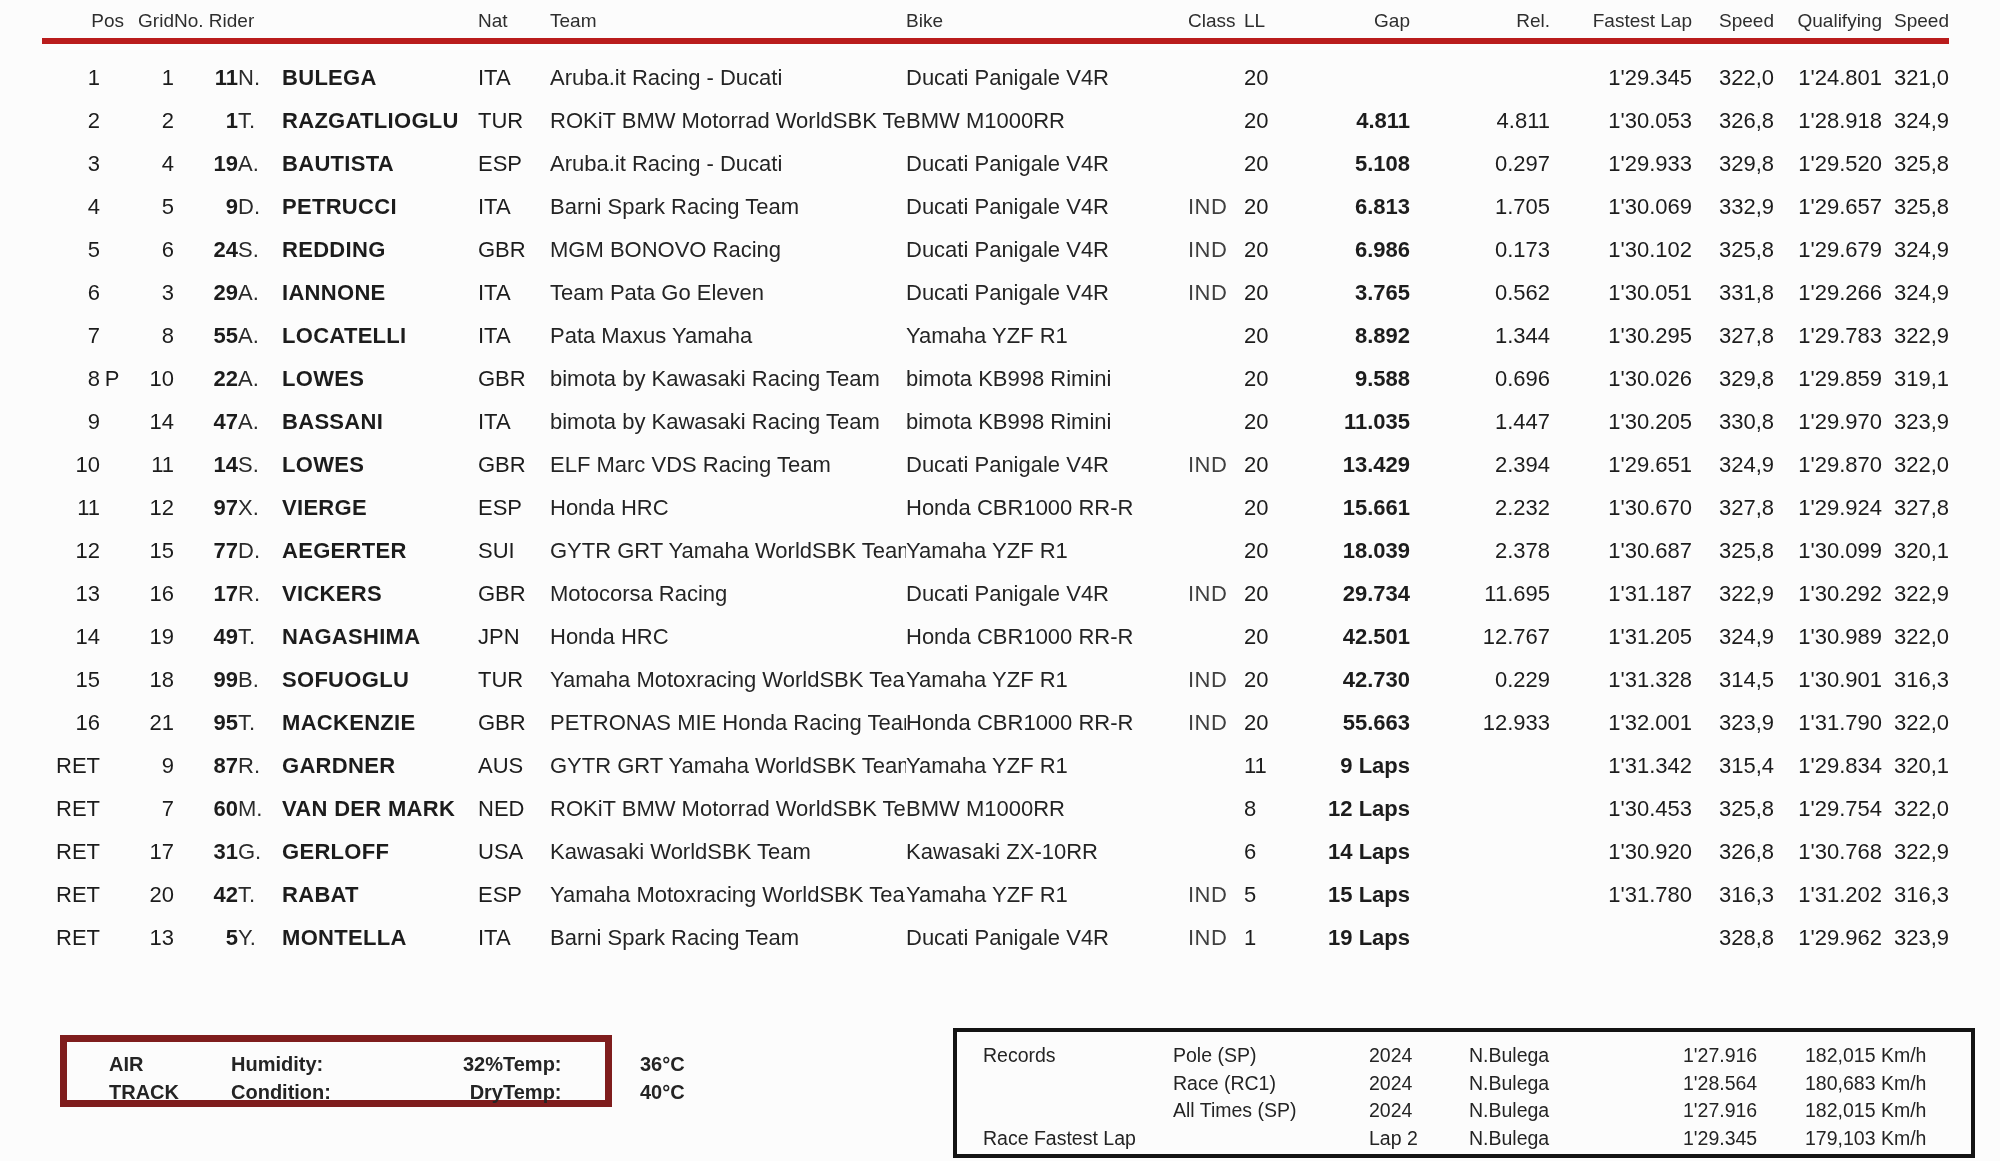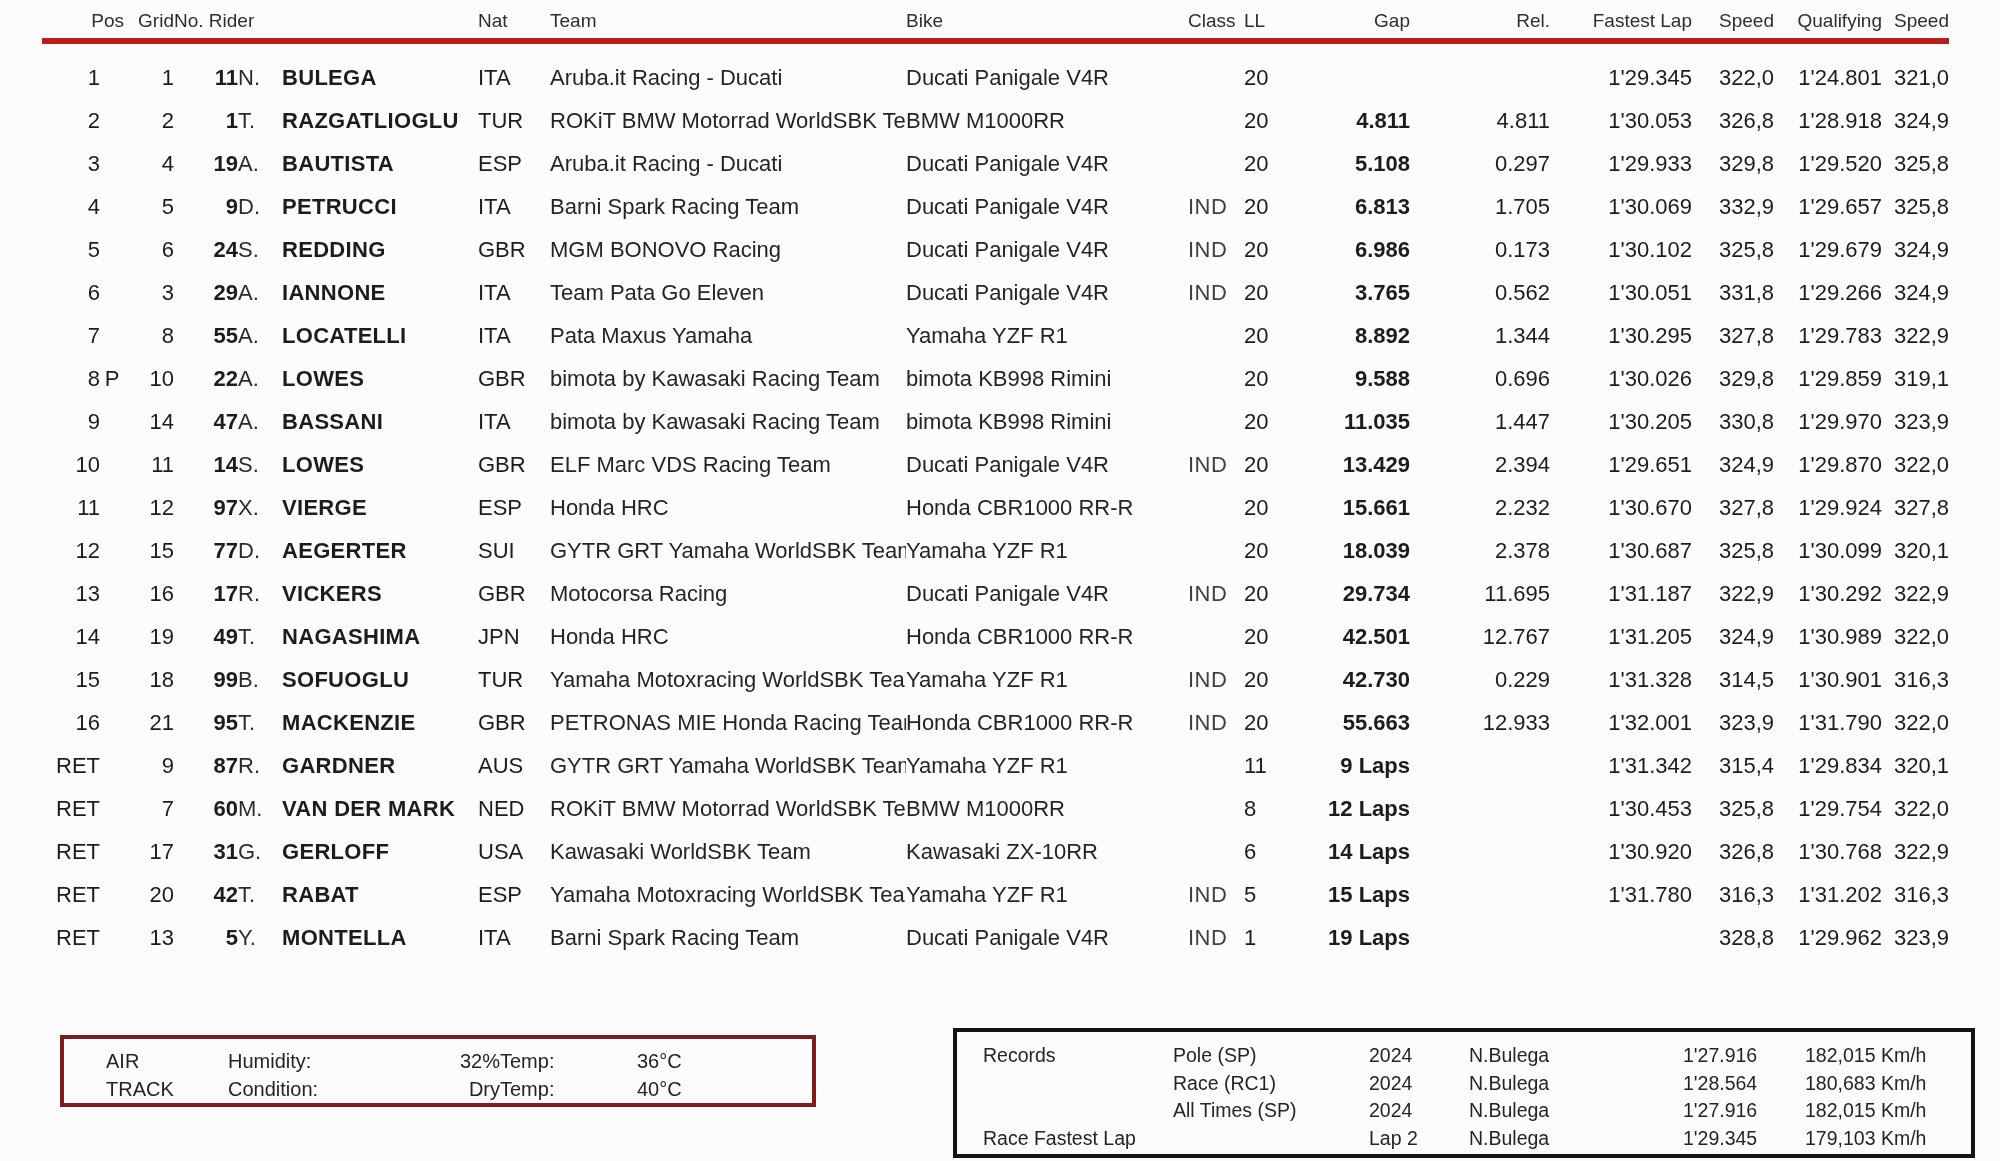--- a/index.html
+++ b/index.html
@@ -49,22 +49,22 @@
     display:flex;align-items:center;margin-left:548px;width:822px;
   }
   .divider-line{
     flex:1;height:5px;
     background:repeating-linear-gradient(90deg,#141414 0 22px,transparent 22px 33px);
   }
   .divider-label{
     font-weight:bold;font-size:24px;padding:0 6px;white-space:nowrap;
   }
   .conditions-box{
-    position:absolute;left:60px;top:1035px;width:756px;height:72px;
-    border:4px solid #7f1d1d;box-sizing:border-box;
+    position:absolute;left:60px;top:1035px;width:552px;height:72px;
+    border:7px solid #7f1d1d;box-sizing:border-box;font-weight:bold;
   }
   .conditions-grid{
     display:grid;grid-template-columns:122px 172px 100px 137px 150px;
     padding:8px 0 0 42px;font-size:20px;line-height:28px;color:#242424;
   }
   .conditions-grid .val{text-align:right;}
   .records-box{
     position:absolute;left:953px;top:1028px;width:1022px;height:130px;
     border:4px solid #141414;box-sizing:border-box;
   }

